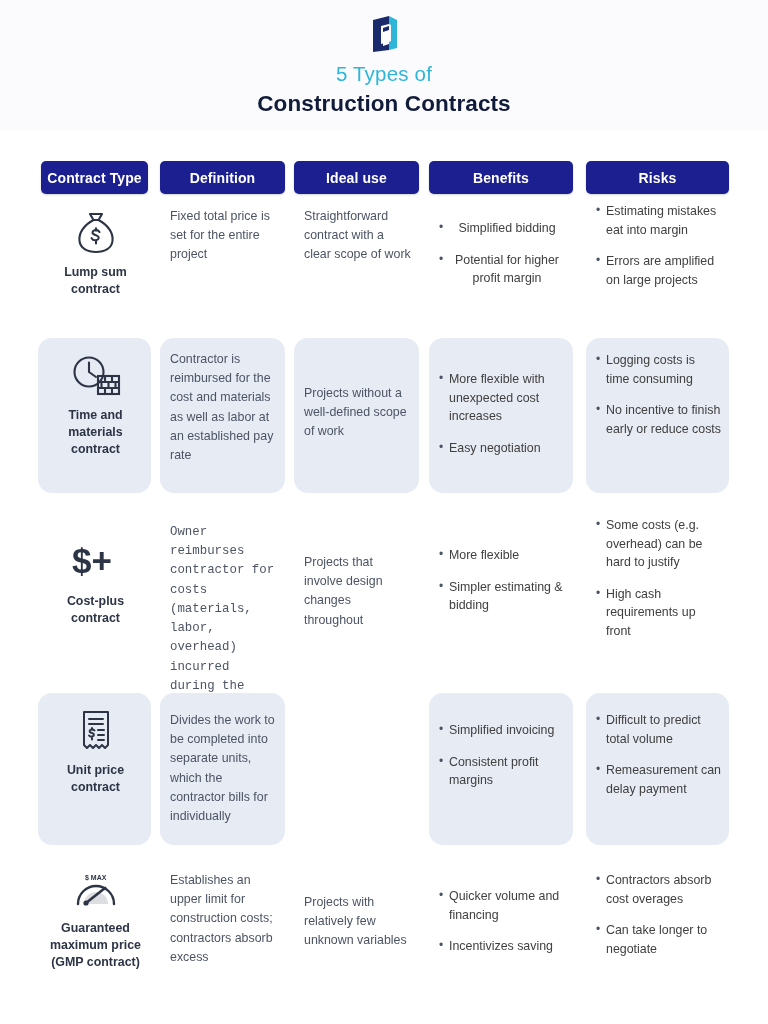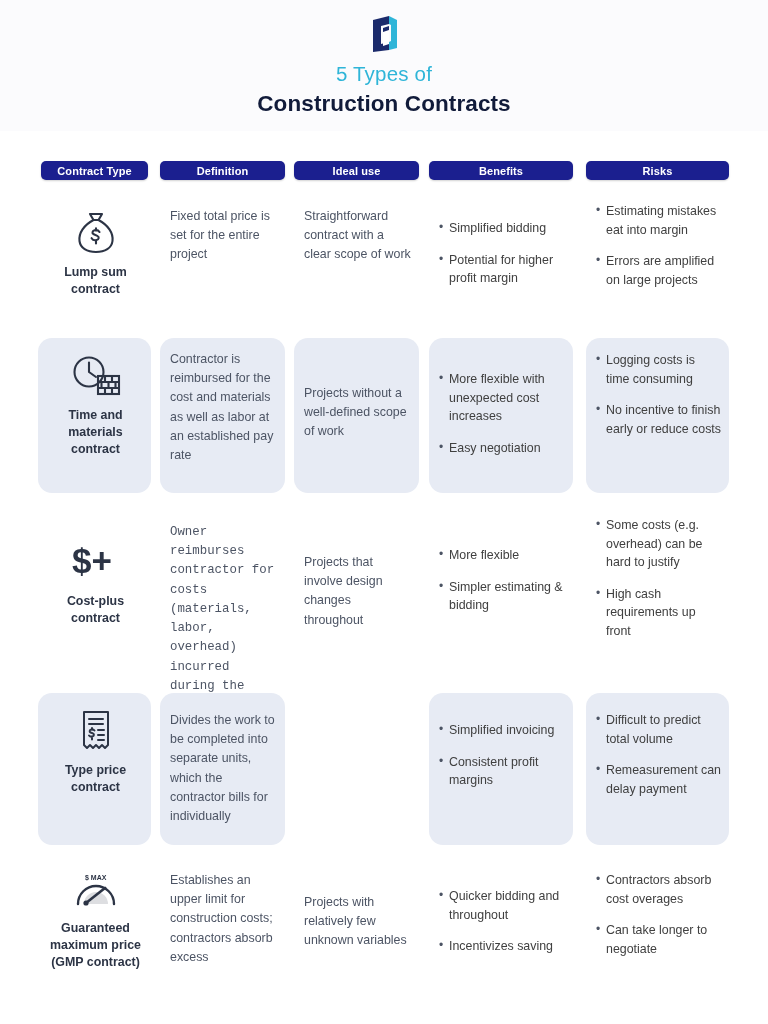--- a/index.html
+++ b/index.html
@@ -56,25 +56,25 @@
 
   
   .colheads {
     position: relative;
     height: 34px;
     margin-top: 30px;
   }
 
   .pill {
     position: absolute;
-    height: 19px;
+    height: 33px;
     background: #1b1f8f;
     border-radius: 5px;
     color: #ffffff;
-    font-size: 11px;
+    font-size: 14px;
     font-weight: 700;
     display: flex;
     align-items: center;
     justify-content: center;
     letter-spacing: .1px;
     box-shadow: 0 1px 2px rgba(0,0,0,.18);
   }
 
   
   .rows { position: relative; }
@@ -188,21 +188,21 @@
           </svg>
         </div>
         <div class="type-label">Lump sum contract</div>
       </div>
       <div class="cell" style="left:160px; width:125px; height:143px;">
         <div class="body-text">Fixed total price is set for the entire project</div>
       </div>
       <div class="cell" style="left:294px; width:125px; height:143px;">
         <div class="body-text">Straightforward contract with a clear scope of work</div>
       </div>
-      <div class="cell" style="left:429px; width:144px; height:143px; padding-top:24px;">
+      <div class="cell" style="left:429px; width:144px; height:143px; padding-top:24px;text-align:center;">
         <ul class="bullets">
           <li>Simplified bidding</li>
           <li>Potential for higher profit margin</li>
         </ul>
       </div>
       <div class="cell" style="left:586px; width:143px; height:143px; padding-top:7px;">
         <ul class="bullets">
           <li>Estimating mistakes eat into margin</li>
           <li>Errors are amplified on large projects</li>
         </ul>
@@ -273,21 +273,21 @@
     <div class="row" style="height:166px;">
       <div class="cell cell-type shaded" style="left:38px; width:113px; height:152px;">
         <div class="icon-wrap">
           <svg width="38" height="44" viewBox="0 0 38 44" fill="none" stroke="#2c3445" stroke-width="2">
             <path d="M7 3 h24 v33 l-3 3 -3-3 -3 3 -3-3 -3 3 -3-3 -3 3 -3-3 z" stroke-linejoin="round"></path>
             <path d="M12 10 h14 M12 15 h14 M21 21 h6 M21 26 h6 M21 31 h6" stroke-linecap="round"></path>
             <path d="M17.5 21.5 c-.8-1-2.3-1.3-3.6-.9 c-1.5.5-1.7 2.3-.3 2.9 l2.3 .9 c1.5.6 1.2 2.5-.3 3 c-1.3.4-2.8.1-3.6-.9" stroke-linecap="round"></path>
             <path d="M15 19 v1.6 M15 29 v1.6" stroke-linecap="round"></path>
           </svg>
         </div>
-        <div class="type-label">Type price contract</div>
+        <div class="type-label">Unit price contract</div>
       </div>
       <div class="cell shaded" style="left:160px; width:125px; height:152px; padding-top:18px;">
         <div class="body-text">Divides the work to be completed into separate units, which the contractor bills for individually</div>
       </div>
       <div class="cell shaded" style="left:429px; width:144px; height:152px; padding-top:28px;">
         <ul class="bullets">
           <li>Simplified invoicing</li>
           <li>Consistent profit margins</li>
         </ul>
       </div>
@@ -313,21 +313,21 @@
         <div class="type-label">Guaranteed maximum price (GMP contract)</div>
       </div>
       <div class="cell" style="left:160px; width:125px; height:160px; padding-top:12px;">
         <div class="body-text">Establishes an upper limit for construction costs; contractors absorb excess</div>
       </div>
       <div class="cell" style="left:294px; width:125px; height:160px; padding-top:34px;">
         <div class="body-text">Projects with relatively few unknown variables</div>
       </div>
       <div class="cell" style="left:429px; width:144px; height:160px; padding-top:28px;">
         <ul class="bullets">
-          <li>Quicker bidding and throughout</li>
+          <li>Quicker volume and financing</li>
           <li>Incentivizes saving</li>
         </ul>
       </div>
       <div class="cell" style="left:586px; width:143px; height:160px; padding-top:12px;">
         <ul class="bullets">
           <li>Contractors absorb cost overages</li>
           <li>Can take longer to negotiate</li>
         </ul>
       </div>
     </div>

